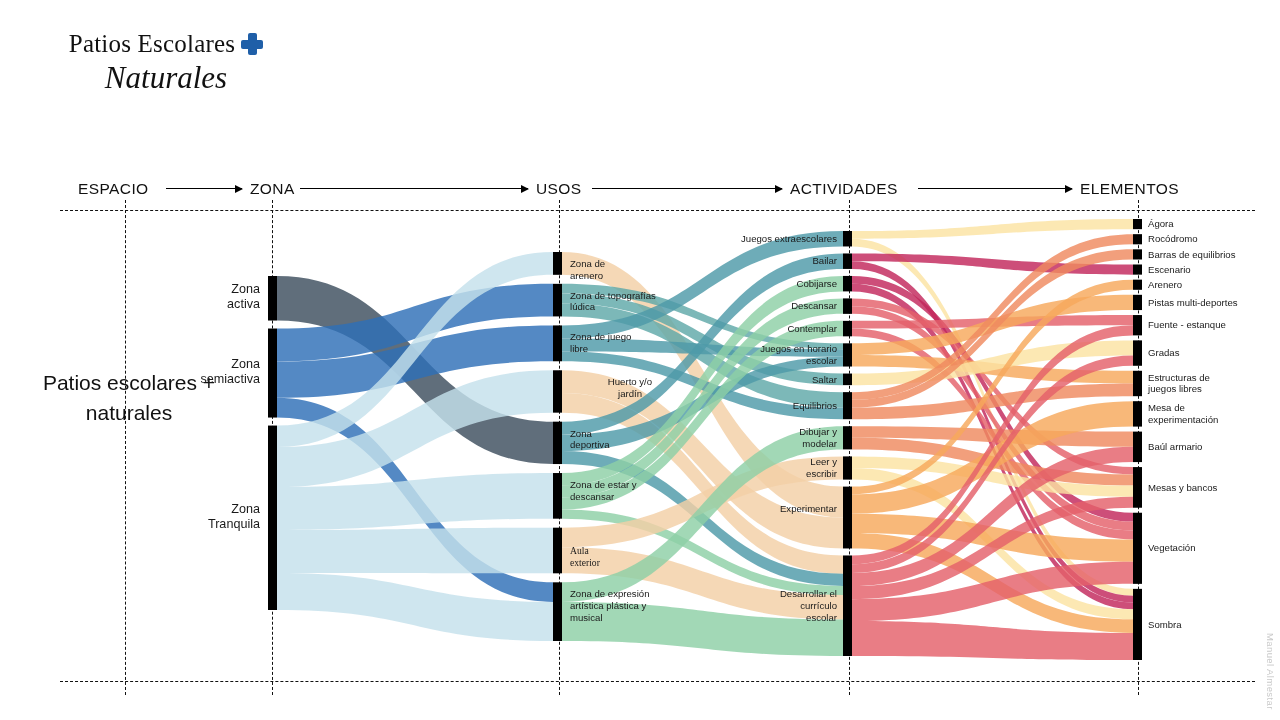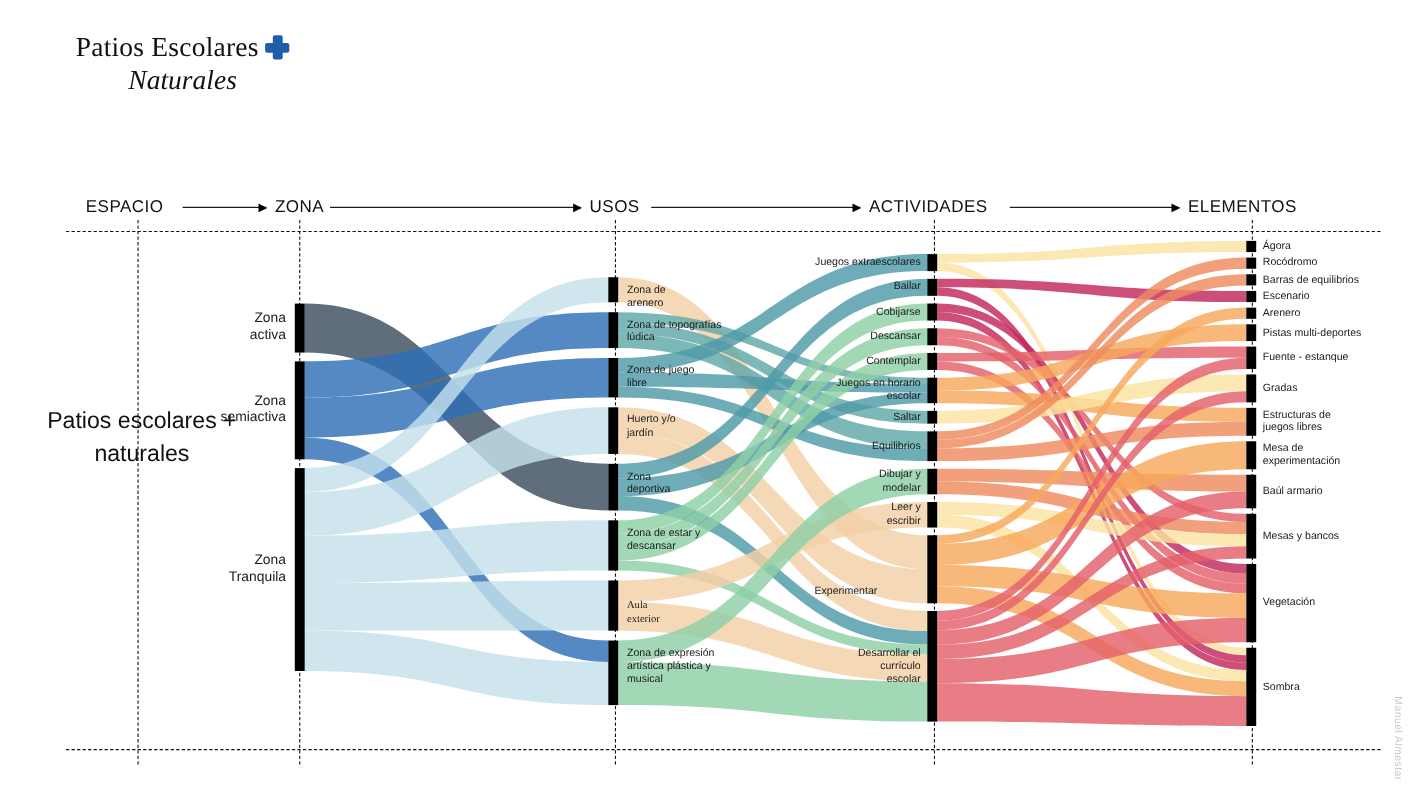--- a/index.html
+++ b/index.html
@@ -3,21 +3,21 @@
 <meta charset="utf-8">
 <style>
   html,body{margin:0;padding:0;}
   body{
     width:1280px;height:720px;background:#ffffff;overflow:hidden;
     font-family:"Liberation Sans", sans-serif;position:relative;
   }
   #stage{position:absolute;left:0;top:0;width:1280px;height:720px;}
   .logo{position:absolute;left:36px;top:30px;width:260px;height:70px;text-align:center;}
   .logo-l1{font-family:"Liberation Serif", serif;font-size:25px;color:#111;letter-spacing:.2px;}
-  .logo-l2{font-family:"Liberation Serif", serif;font-size:25px;color:#111;font-style:italic;margin-top:2px;}
+  .logo-l2{font-family:"Liberation Serif", serif;font-size:31px;color:#111;font-style:italic;margin-top:2px;}
   .logo-plus{display:inline-block;position:relative;width:22px;height:22px;vertical-align:-3px;margin-left:6px;}
   .logo-plus i{position:absolute;background:#1f5fa8;border-radius:2px;}
   .logo-plus i.h{left:0;top:7px;width:22px;height:9px;}
   .logo-plus i.v{left:7px;top:0;width:9px;height:22px;}
 
   .hdr{position:absolute;font-size:15.5px;color:#111;letter-spacing:.4px;white-space:nowrap;text-align:right;}
   .arrow{position:absolute;height:1px;background:#000;top:188px;}
   .arrow:after{content:"";position:absolute;right:-1px;top:-3.5px;border-left:8px solid #000;border-top:4px solid transparent;border-bottom:4px solid transparent;}
 
   .vguide{position:absolute;width:0;border-left:1.4px dashed #111;top:200px;height:495px;}
@@ -181,21 +181,21 @@
       <div class="zlabel" style="left: 140px; width: 120px; top: 357.04px;">Zona
 semiactiva</div>
       <div class="zlabel" style="left: 140px; width: 120px; top: 501.78px;">Zona
 Tranquila</div>
       <div class="nlabel l" style="left: 570px; width: 120px; top: 258px;">Zona de
 arenero</div>
       <div class="nlabel l" style="left: 570px; width: 120px; top: 289.82px;">Zona de topografías
 lúdica</div>
       <div class="nlabel l" style="left: 570px; width: 120px; top: 331.42px;">Zona de juego
 libre</div>
-      <div class="nlabel l" style="left: 570px; width: 120px; top: 376.28px;">Huerto y/o
+      <div class="nlabel l" style="left: 570px; width: 120px; top: 376.28px; text-align: center;">Huerto y/o
 jardín</div>
       <div class="nlabel l" style="left: 570px; width: 120px; top: 427.66px;">Zona
 deportiva</div>
       <div class="nlabel l" style="left: 570px; width: 120px; top: 479.04px;">Zona de estar y
 descansar</div>
       <div class="nlabel l" style="left: 570px; width: 120px; top: 545px; font-family: Liberation Serif, serif;">Aula
 exterior</div>
       <div class="nlabel l" style="left: 570px; width: 120px; top: 588.32px;">Zona de expresión
 artística plástica y
 musical</div>
@@ -205,21 +205,21 @@
       <div class="nlabel r" style="left: 701px; width: 136px; top: 300.333px;">Descansar</div>
       <div class="nlabel r" style="left: 701px; width: 136px; top: 322.8px;">Contemplar</div>
       <div class="nlabel r" style="left: 701px; width: 136px; top: 343.333px;">Juegos en horario
 escolar</div>
       <div class="nlabel r" style="left: 701px; width: 136px; top: 373.533px;">Saltar</div>
       <div class="nlabel r" style="left: 701px; width: 136px; top: 399.867px;">Equilibrios</div>
       <div class="nlabel r" style="left: 701px; width: 136px; top: 426.2px;">Dibujar y
 modelar</div>
       <div class="nlabel r" style="left: 701px; width: 136px; top: 456.4px;">Leer y
 escribir</div>
-      <div class="nlabel r" style="left: 701px; width: 136px; top: 532px; text-align: center;">Experimentar</div>
+      <div class="nlabel r" style="left: 701px; width: 136px; top: 503px;">Experimentar</div>
       <div class="nlabel r" style="left: 701px; width: 136px; top: 588.333px;">Desarrollar el
 currículo
 escolar</div>
       <div class="nlabel l" style="left: 1148px; width: 140px; top: 218.281px;">Ágora</div>
       <div class="nlabel l" style="left: 1148px; width: 140px; top: 233.443px;">Rocódromo</div>
       <div class="nlabel l" style="left: 1148px; width: 140px; top: 248.605px;">Barras de equilibrios</div>
       <div class="nlabel l" style="left: 1148px; width: 140px; top: 263.768px;">Escenario</div>
       <div class="nlabel l" style="left: 1148px; width: 140px; top: 278.93px;">Arenero</div>
       <div class="nlabel l" style="left: 1148px; width: 140px; top: 296.632px;">Pistas multi-deportes</div>
       <div class="nlabel l" style="left: 1148px; width: 140px; top: 319.416px;">Fuente - estanque</div>

